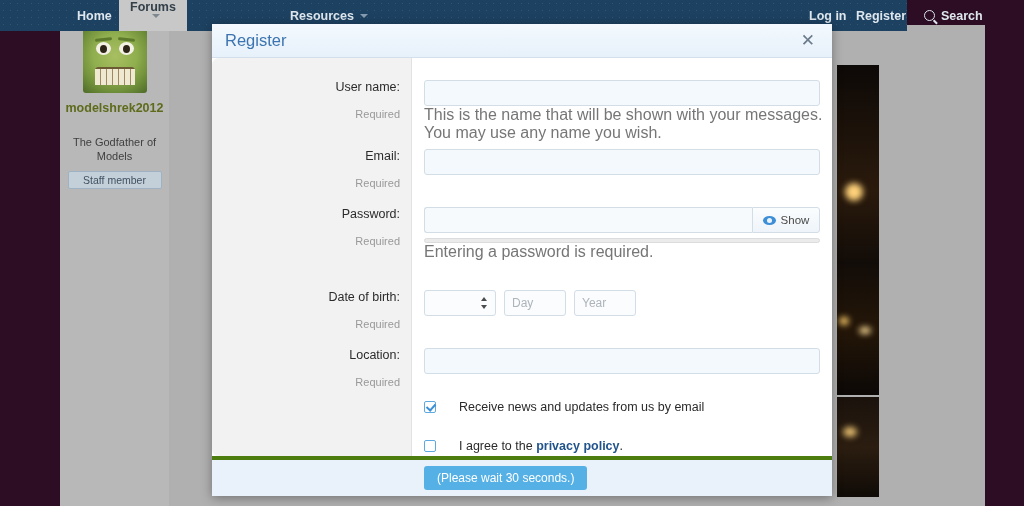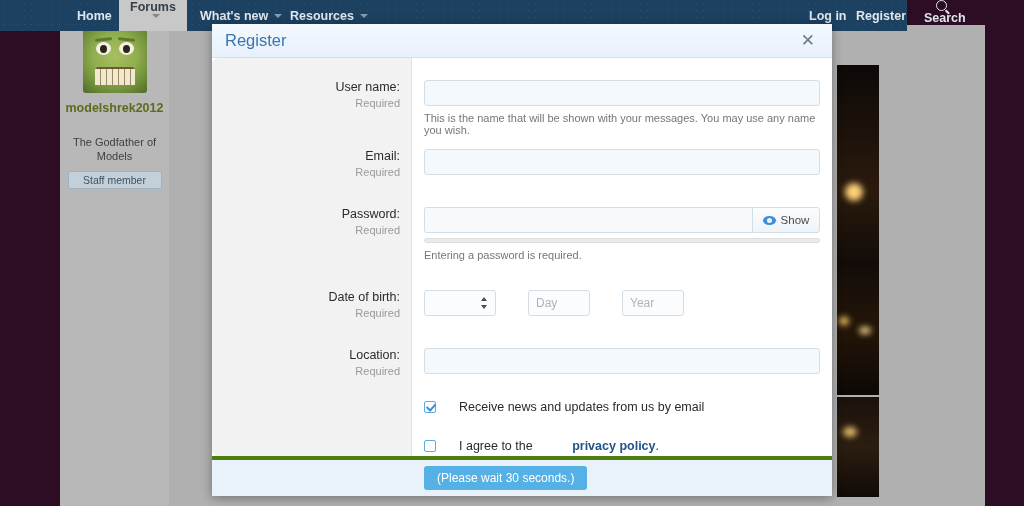--- a/index.html
+++ b/index.html
@@ -131,30 +131,30 @@
     position: absolute; left: 0; top: 0; width: 200px; height: 100%;
     background: #f2f2f2; border-right: 1px solid #e2e2e2;
   }
 
   .row { position: absolute; left: 0; right: 0; }
   .lbl {
     position: absolute; left: 0; width: 188px; text-align: right;
     font-size: 12.5px; color: #2b2b2b;
   }
   .lbl .req {
-    display: block; margin-top: 3px; font-size: 11px; color: #999;
+    display: block; margin-top: 14px; font-size: 11px; color: #999;
   }
   .fieldwrap { position: absolute; left: 212px; }
   .inp {
     width: 396px; height: 26px;
     background: #f4f9fd; border: 1px solid #d2dde6;
     border-radius: 3px;
   }
   .hint {
-    margin-top: 6px; font-size: 11px; color: #767676;
+    font-size: 16px; color: #767676;
   }
 
   
   #pw-wrap { position: relative; width: 396px; display: flex; }
   #pw-input {
     flex: 1; height: 26px; background: #f7fafc;
     border: 1px solid #d2dde6; border-right: none;
     border-radius: 3px 0 0 3px;
   }
   #pw-show {
@@ -191,42 +191,41 @@
   }
   .spin i { position: absolute; left: 0; width: 0; height: 0;
     border-left: 3.5px solid transparent; border-right: 3.5px solid transparent; }
   .spin i.up { top: 1px; border-bottom: 4px solid #4c4c4c; }
   .spin i.dn { bottom: 1px; border-top: 4px solid #4c4c4c; }
   .dob-txt {
     width: 62px; height: 26px; background: #fafcfe;
     border: 1px solid #d2dde6; border-radius: 3px;
     font-size: 12px; color: #aeb4ba; padding: 0 7px;
     font-family: "Liberation Sans", sans-serif;
-    margin-left: 24px;
   }
   .dob-txt::placeholder { color: #aeb4ba; }
 
   
   .checkrow {
     position: absolute; left: 212px;
     display: flex; align-items: center; gap: 23px;
     font-size: 12.5px; color: #2b2b2b;
   }
   .cbox {
     width: 12px; height: 12px; flex: none;
     border: 1px solid #5ea9e0; border-radius: 2px;
     background: #fff; position: relative; cursor: pointer;
   }
   .cbox.checked:after {
     content: ""; position: absolute; left: 3px; top: 0px;
     width: 4px; height: 7px;
     border: solid #3c8fd6; border-width: 0 2px 2px 0;
     transform: rotate(42deg);
   }
-  .policy-link { color: #22548c; font-weight: bold; cursor: pointer; margin-left: 36px; }
+  .policy-link { color: #22548c; font-weight: bold; cursor: pointer; }
 
   #modal-footer {
     height: 40px; flex: none;
     background: #e9f2fa; border-top: 4px solid #4d7c0f;
     display: flex; align-items: center;
   }
   #submit-btn {
     margin-left: 212px;
     background: #55b0e6; color: #fff;
     border: none; border-radius: 3px;
@@ -265,36 +264,32 @@
 </div>
 
 <div id="navbar">
   <div class="navitem" style="left:66px;">
     <span>Home</span>
   </div>
   <div class="navitem active" style="left:119px;">
     <span>Forums</span>
     <span class="caret"></span>
   </div>
-  <div class="navitem" style="left:189px;">
-    <span>What's new</span>
-    <span class="caret"></span>
-  </div>
   <div class="navitem" style="left:279px;align-items:center;">
     <span>Resources</span>
     <span class="caret"></span>
   </div>
 
   <div class="navitem" style="left:798px;">
     <span>Log in</span>
   </div>
   <div class="navitem" style="left:845px;">
     <span>Register</span>
   </div>
-  <div class="navitem" style="left:913px;flex-direction:column;">
+  <div class="navitem" style="left:913px;">
     <span class="nav-search-icon"></span>
     <span>Search</span>
   </div>
 </div>
 
 <div id="modal">
 
   <div id="modal-header">
     <div id="modal-title">Register</div>
     <div id="modal-close">✕</div>

